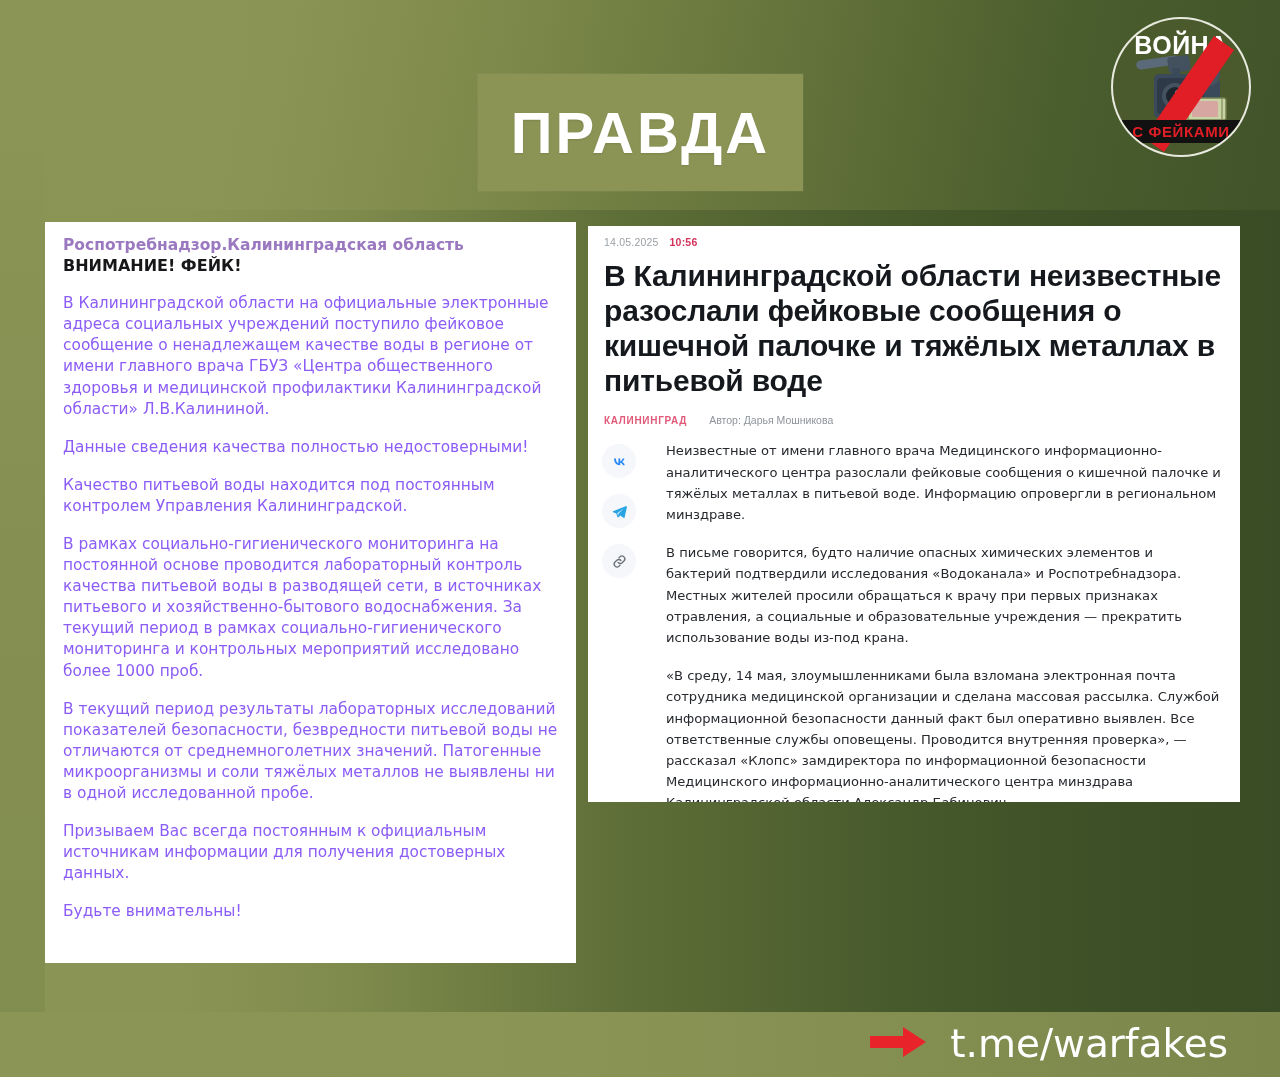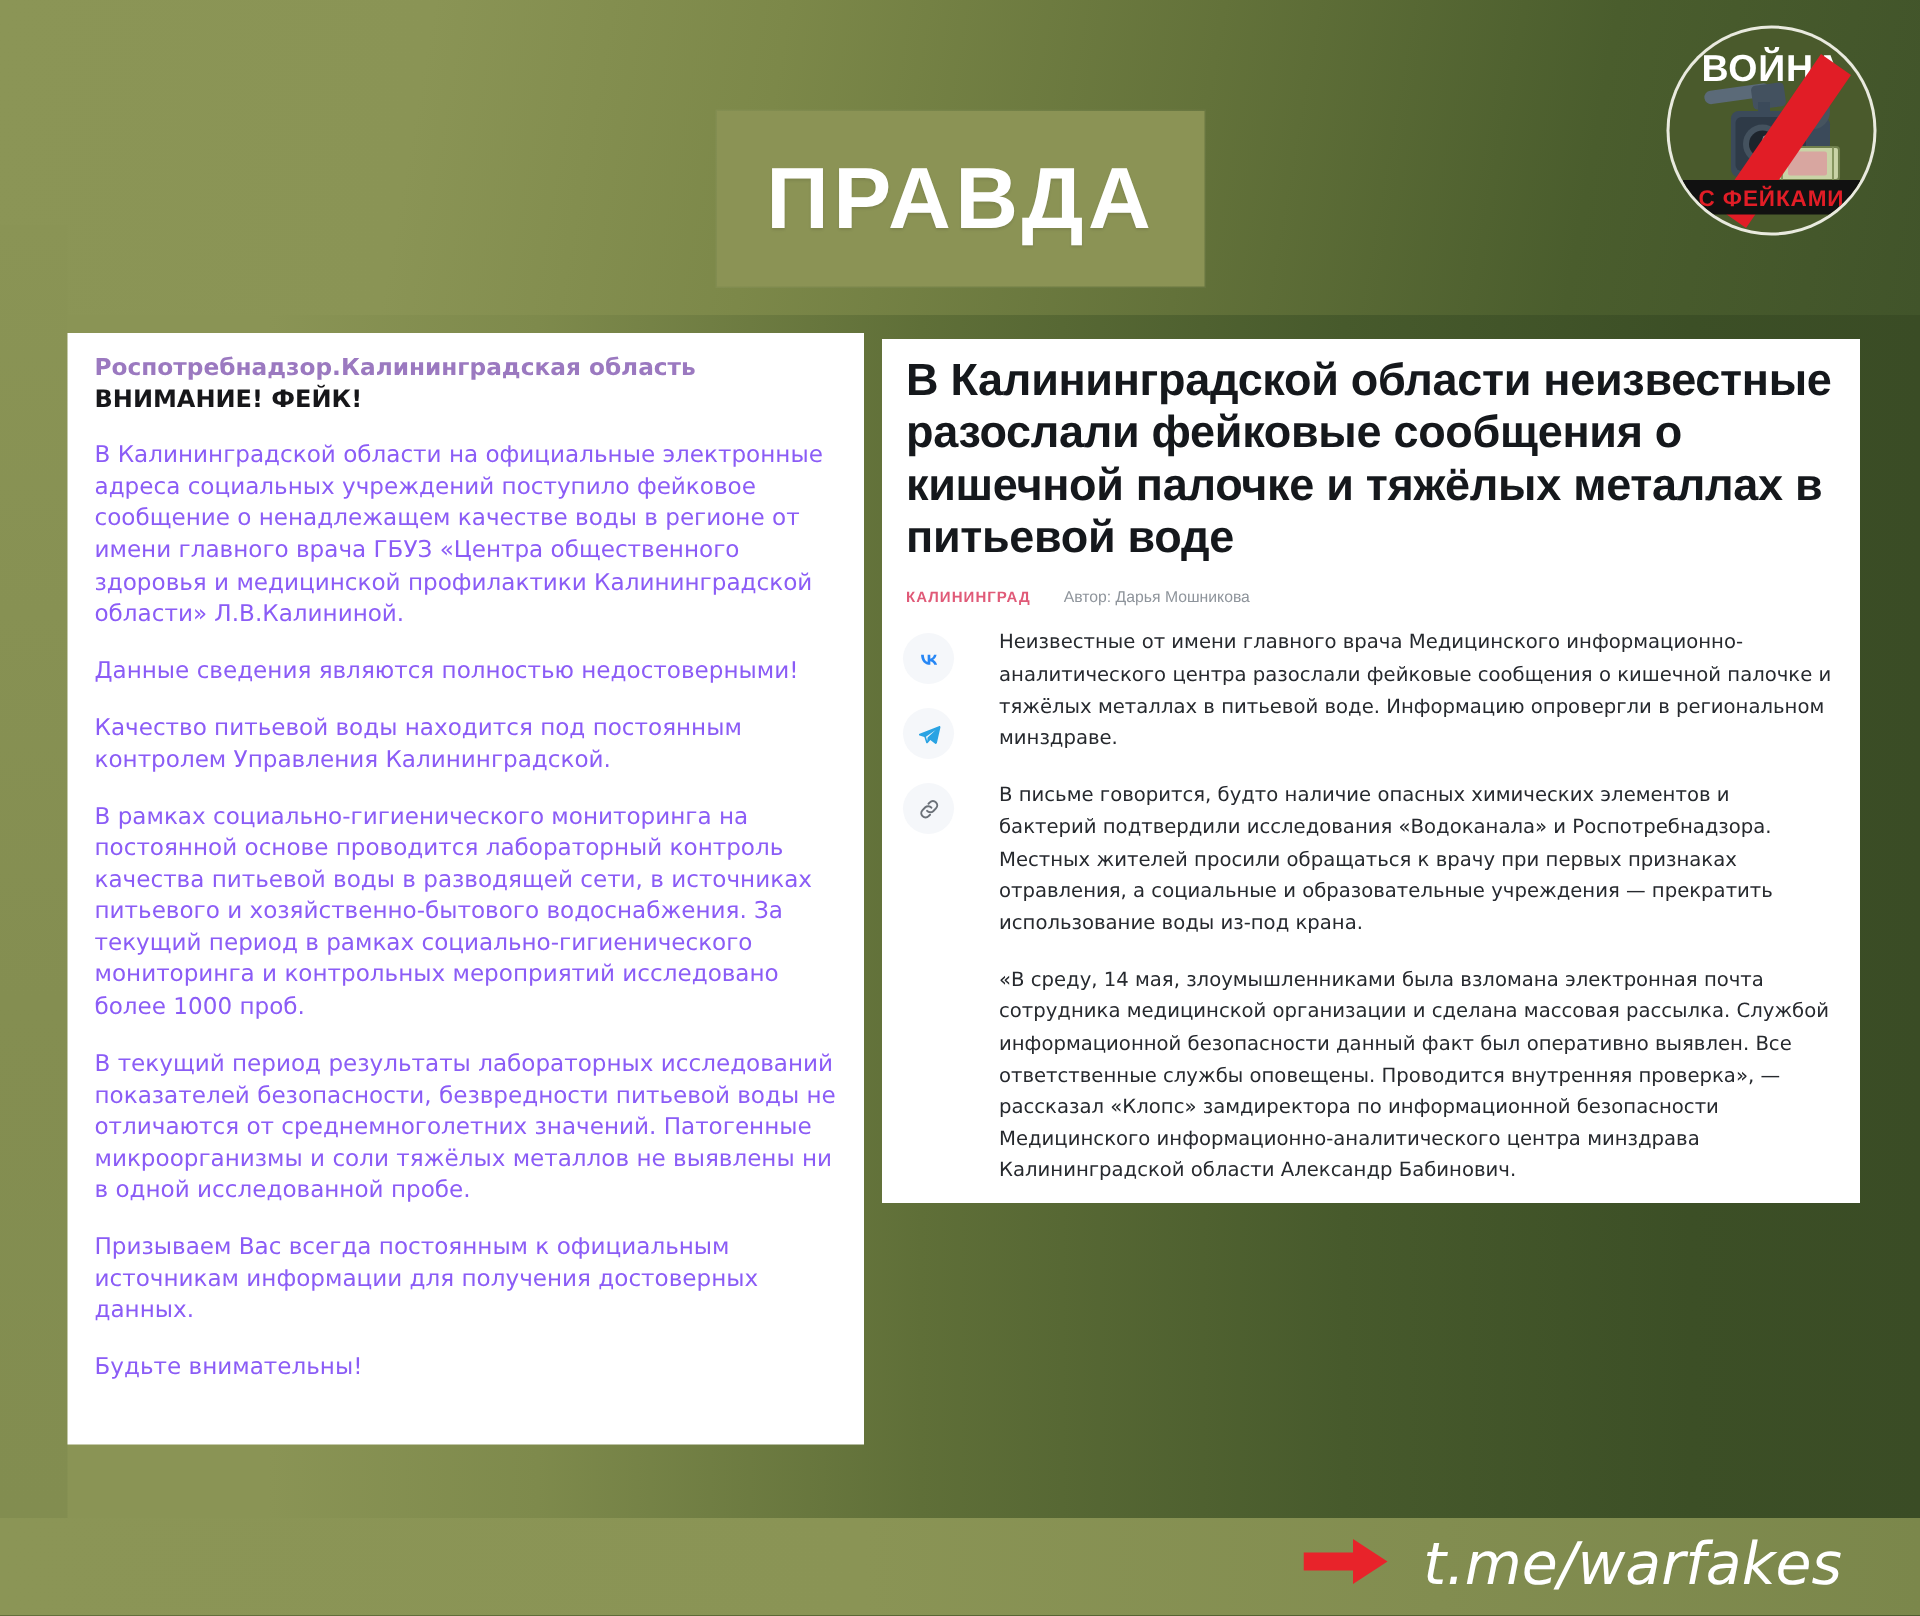--- a/index.html
+++ b/index.html
@@ -224,21 +224,20 @@
   .art-body p:last-child { margin-bottom: 0; }
 
   
   .footer-link {
     position: absolute;
     right: 52px;
     bottom: 14px;
     display: flex;
     align-items: center;
     gap: 22px;
-    font-style: italic;
   }
   .footer-arrow { display: block; }
   .footer-url {
     font-family: "DejaVu Sans", sans-serif;
     font-weight: 400;
     font-size: 39px;
     color: #ffffff;
     letter-spacing: 0px;
     line-height: 1;
   }
@@ -297,31 +296,35 @@
         <text x="75" y="125" text-anchor="middle" font-family="Liberation Sans, sans-serif" font-weight="700" font-size="15" fill="#e11d26" letter-spacing="0.6">С ФЕЙКАМИ</text>
       </g>
     </svg>
   </div>
 
   <div class="left-card">
     <div class="tg-channel">Роспотребнадзор.Калининградская область</div>
     <div class="tg-alert">ВНИМАНИЕ! ФЕЙК!</div>
     <div class="tg-body">
       <p>В Калининградской области на официальные электронные адреса социальных учреждений поступило фейковое сообщение о ненадлежащем качестве воды в регионе от имени главного врача ГБУЗ «Центра общественного здоровья и медицинской профилактики Калининградской области» Л.В.Калининой.</p>
-      <p>Данные сведения являются полностью недостоверными!</p>
+      <p>Данные сведения качества полностью недостоверными!</p>
       <p>Качество питьевой воды находится под постоянным контролем Управления Калининградской.</p>
       <p>В рамках социально-гигиенического мониторинга на постоянной основе проводится лабораторный контроль качества питьевой воды в разводящей сети, в источниках питьевого и хозяйственно-бытового водоснабжения. За текущий период в рамках социально-гигиенического мониторинга и контрольных мероприятий исследовано более 1000 проб.</p>
       <p>В текущий период результаты лабораторных исследований показателей безопасности, безвредности  питьевой воды не отличаются от среднемноголетних значений. Патогенные микроорганизмы и соли тяжёлых металлов не выявлены ни в одной исследованной пробе.</p>
       <p>Призываем Вас всегда постоянным к официальным источникам информации для получения достоверных данных.</p>
       <p>Будьте внимательны!</p>
     </div>
   </div>
 
   <div class="right-card">
 
+    <div class="art-meta">
+      <span class="art-date">14.05.2025</span>
+      <span class="art-time">10:56</span>
+    </div>
 
     <h1 class="art-title">В Калининградской области неизвестные разослали фейковые сообщения о кишечной палочке и тяжёлых металлах в питьевой воде</h1>
 
     <div class="art-byline">
       <span class="art-rubric">КАЛИНИНГРАД</span>
       <span class="art-author">Автор: Дарья Мошникова</span>
     </div>
 
     <div class="art-columns">
       <div class="share-rail">

